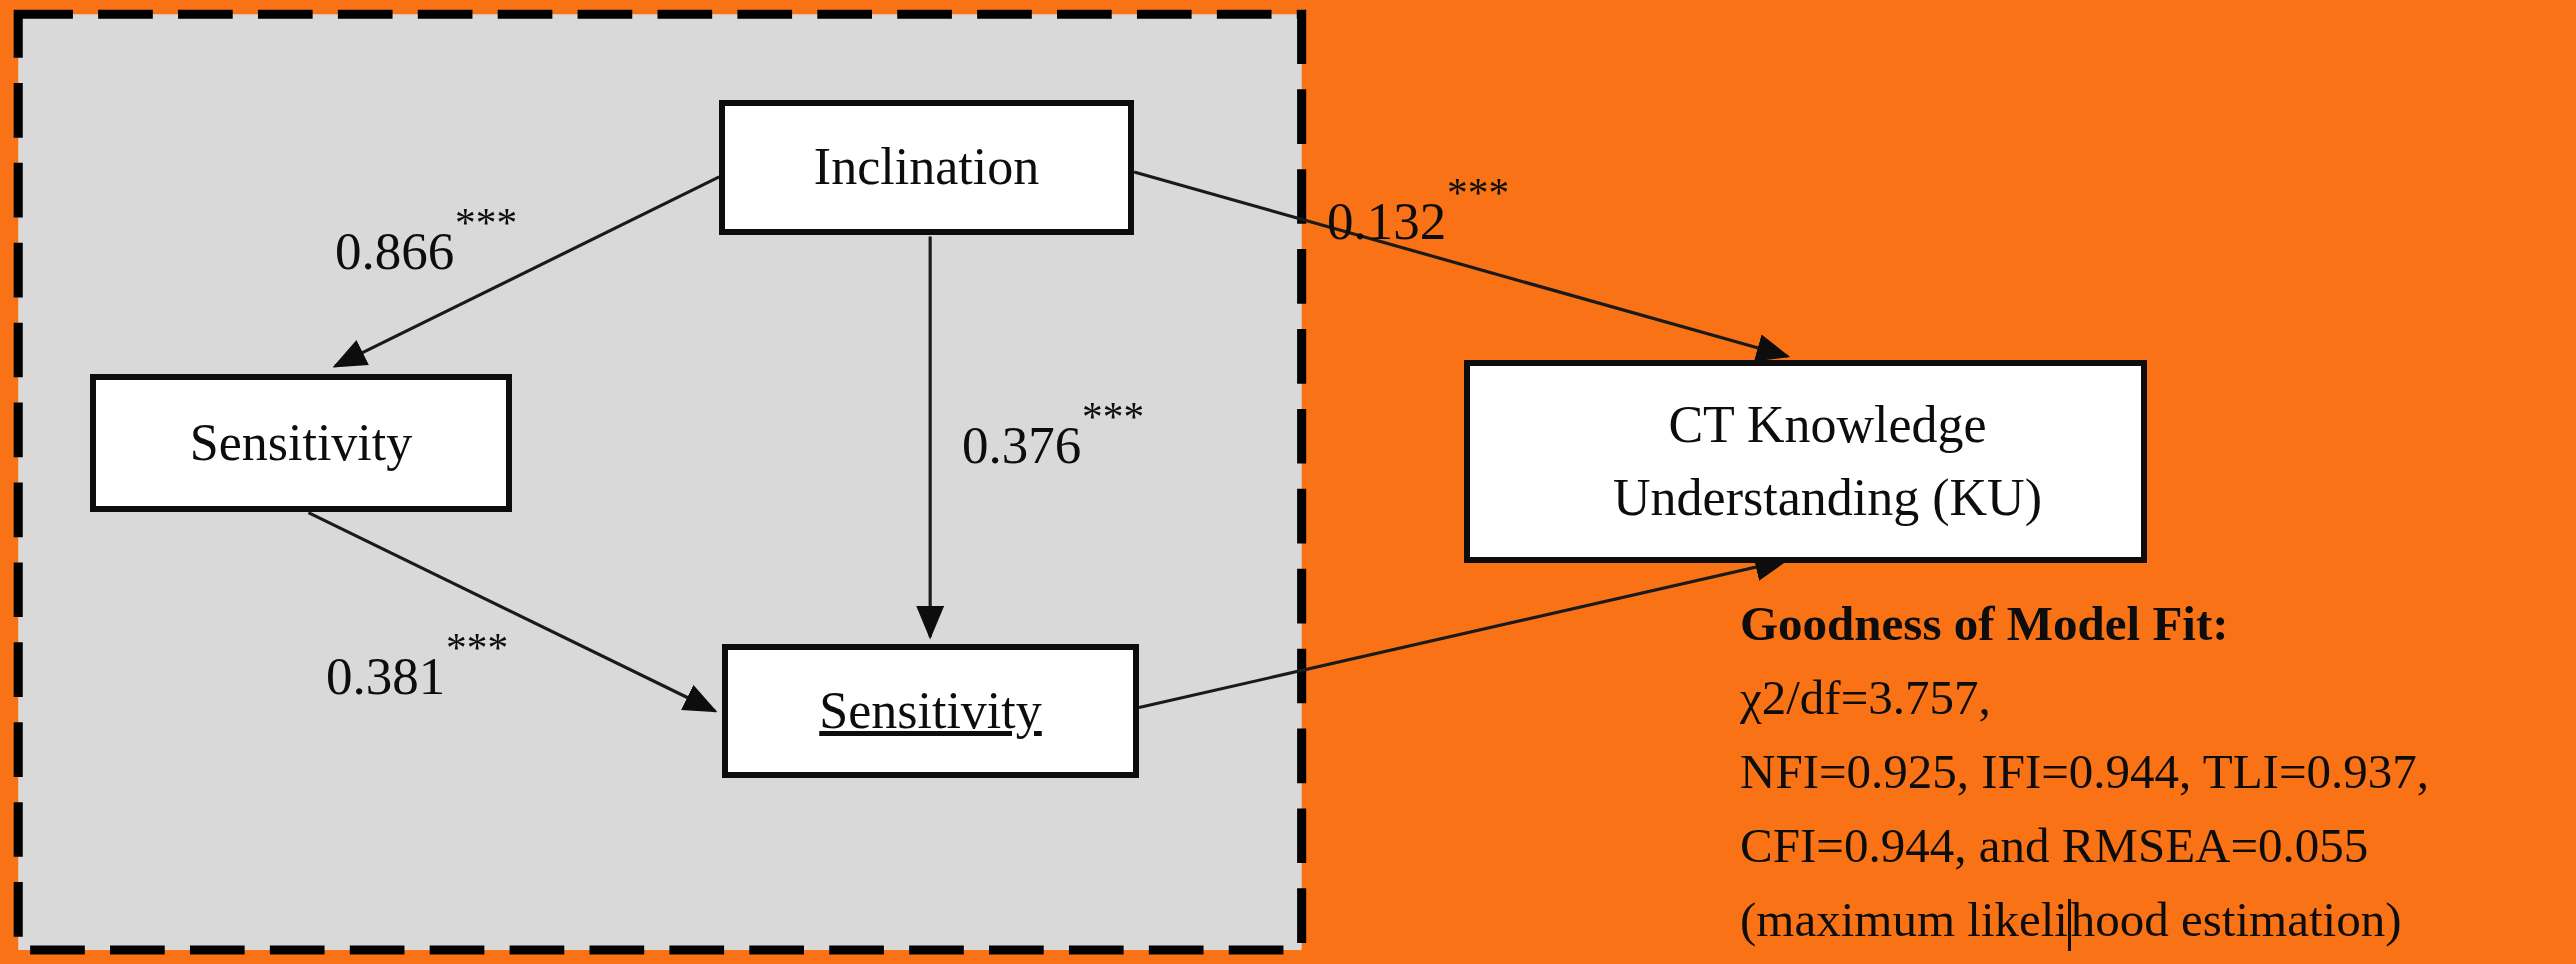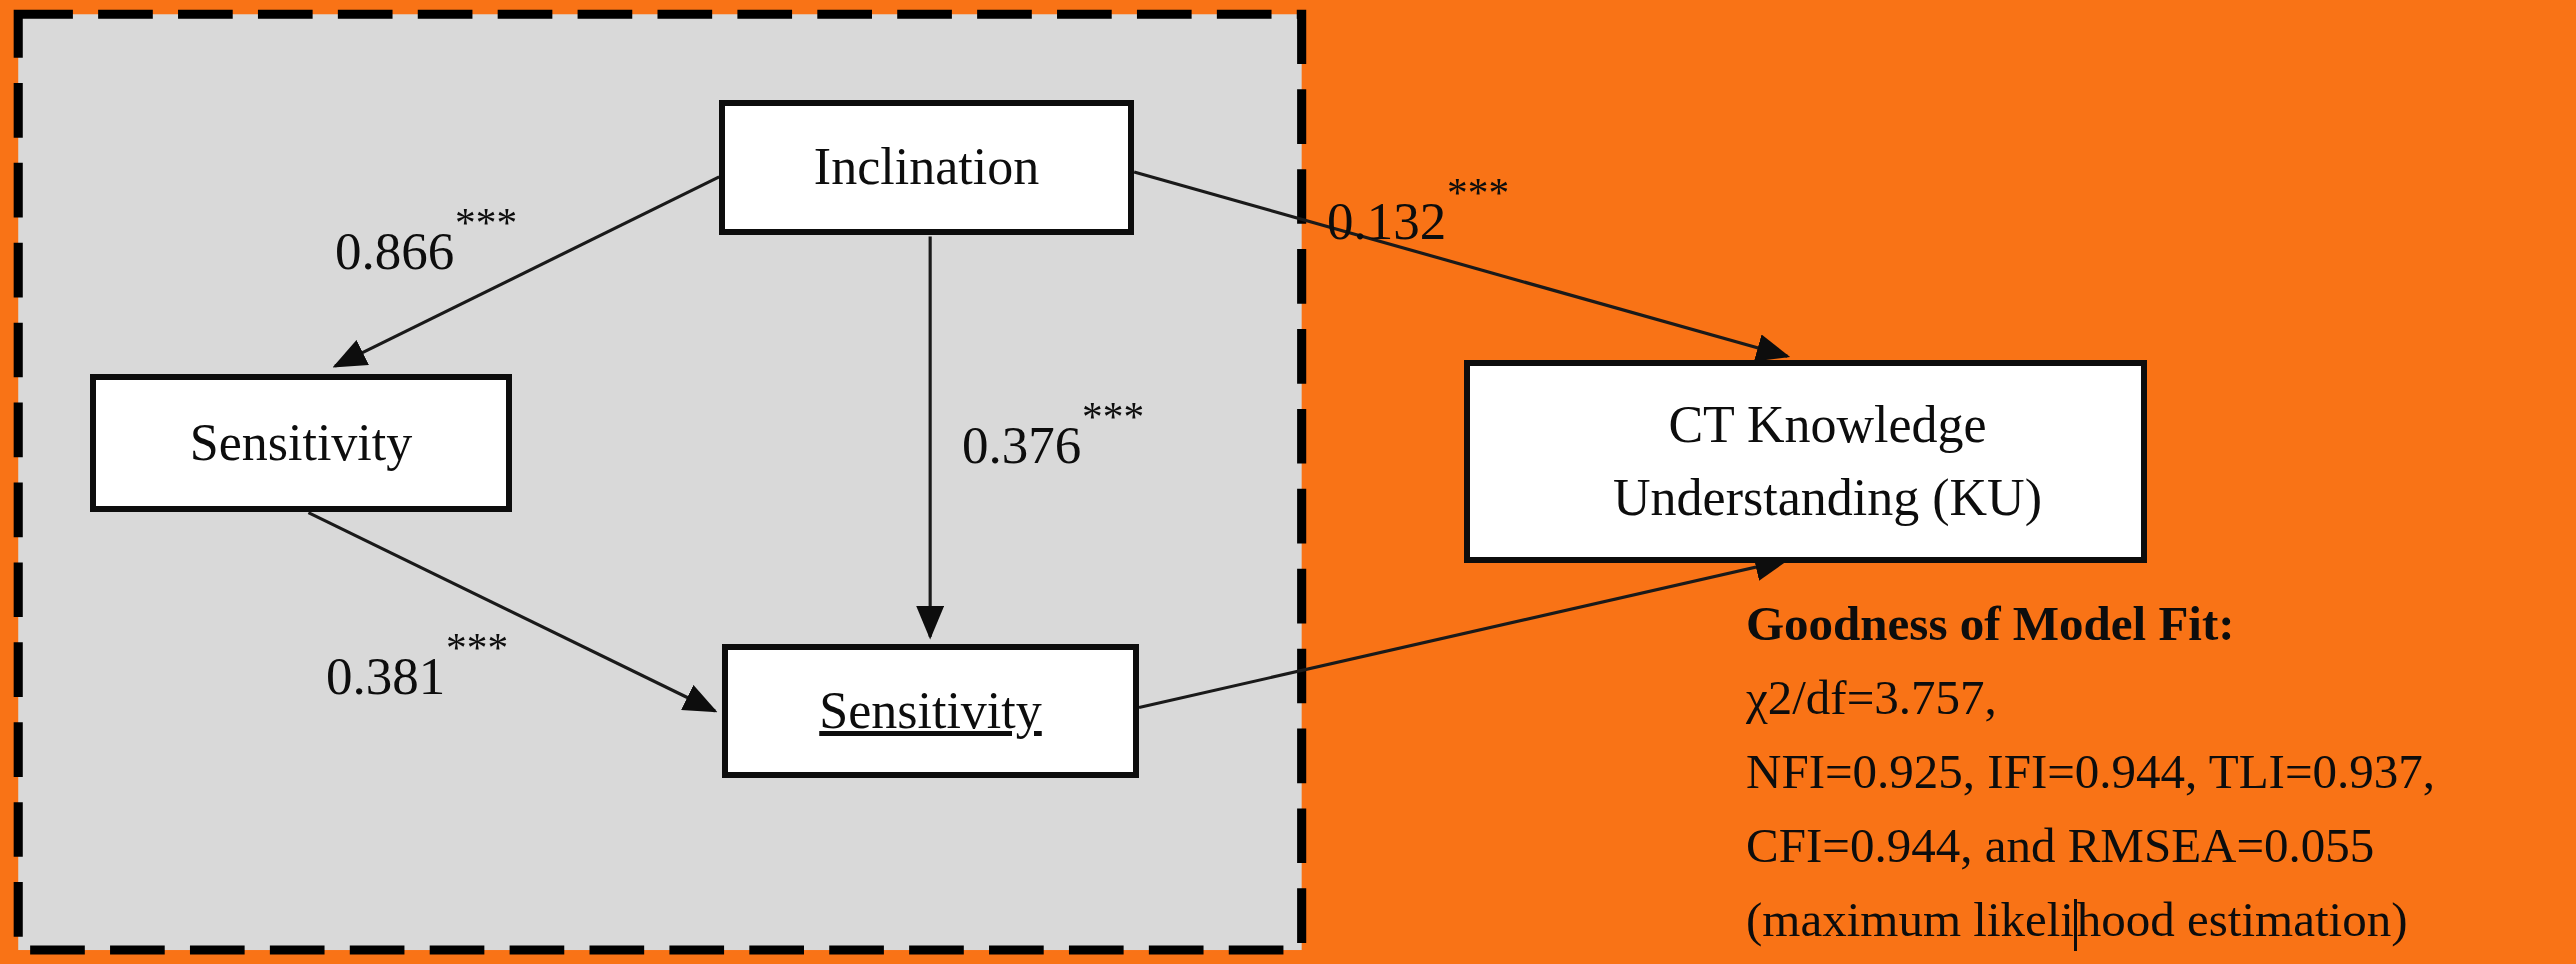--- a/index.html
+++ b/index.html
@@ -64,21 +64,20 @@
     line-height: 1;
     white-space: nowrap;
   }
   .fit-block {
     position: absolute;
     left: 1740px;
     top: 587px;
     font-size: 49px;
     line-height: 74px;
     white-space: nowrap;
-    margin-left: 6px;
   }
   .fit-heading { font-weight: bold; }
   .text-cursor {
     display: inline-block;
     width: 2.8px;
     height: 1.05em;
     background: #0d0d0d;
     vertical-align: -0.3em;
   }
 </style>

